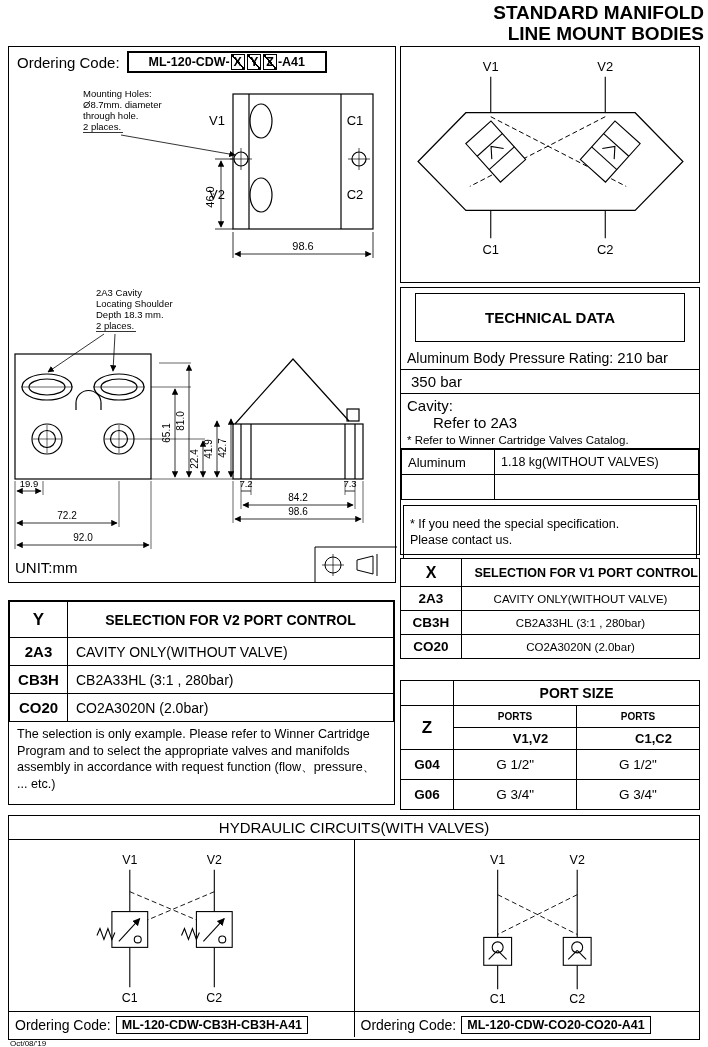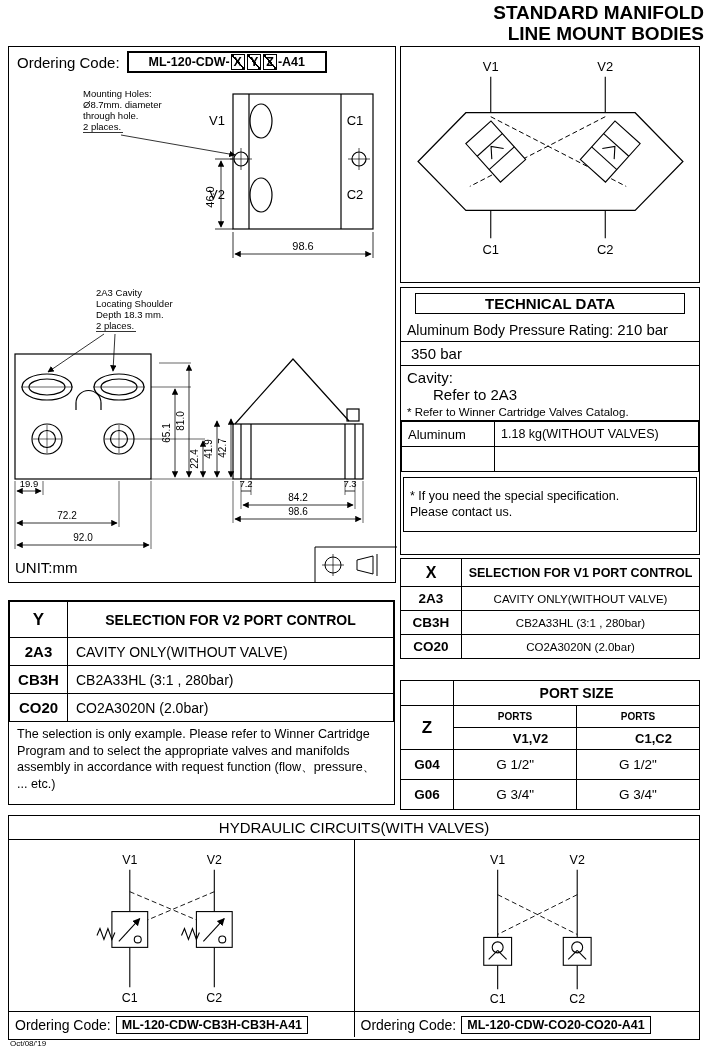--- a/index.html
+++ b/index.html
@@ -18,37 +18,37 @@
   .ordering-bar{display:flex;align-items:center;height:30px;padding-left:8px;}
   .oc-label{font-size:15px;}
   .oc-box{display:inline-flex;align-items:center;border:2px solid #000;font-weight:bold;
           font-size:12.5px;padding:1px 20px;margin-left:7px;white-space:nowrap;}
   .oc-ph{border:1.2px solid #000;padding:0 2px;margin:0 1px;
          background:linear-gradient(to top right,transparent 45%,#000 45%,#000 55%,transparent 55%);}
 
   
   #techbox{left:400px;top:287px;width:300px;height:268px;}
   .td-title{margin:5px 14px 4px;border:1.4px solid #000;text-align:center;font-weight:bold;
-            font-size:15px;padding:1px 0;}
+            font-size:15px;padding:15px 0;}
   .td-row{display:flex;align-items:center;padding:3px 6px;
           font-size:14px;border-bottom:1.4px solid #000;}
   .td-val{font-size:15px;white-space:nowrap;padding-left:4px;}
   .td-cavity{padding:3px 6px 2px;font-size:15px;border-bottom:1.4px solid #000;}
   .td-indent{padding-left:26px;}
   .td-small{font-size:11.5px;margin-top:3px;}
   .wtable{width:100%;border-collapse:collapse;}
   .wtable td{border:1.2px solid #000;font-size:12.5px;height:24px;padding:0 6px;}
   .wtable td.wm{width:80px;font-size:13px;}
   .td-note{border:1.2px solid #000;margin:5px 2px 0;padding:10px 6px;font-size:12.5px;line-height:1.3;}
 
   
   #xtable{position:absolute;left:400px;top:558px;width:300px;border-collapse:collapse;background:#fff;}
   #xtable th,#xtable td{border:1.5px solid #000;text-align:center;}
   #xtable th.xk{width:58px;font-size:16px;height:25px;}
-  #xtable th.xt{font-size:12.5px;}
+  #xtable th.xt{font-size:12.5px;text-align:right;}
   #xtable td.code{font-weight:bold;font-size:13.5px;height:21px;}
   #xtable td.desc{font-size:11.5px;}
 
   
   #ybox{left:8px;top:600px;width:387px;height:205px;}
   #ytable{width:100%;border-collapse:collapse;}
   #ytable th,#ytable td{border:1.5px solid #000;text-align:center;}
   #ytable th.yk{width:55px;font-size:17px;height:33px;}
   #ytable th.yt{font-size:14px;}
   #ytable td.code{font-weight:bold;font-size:15px;height:25px;}

